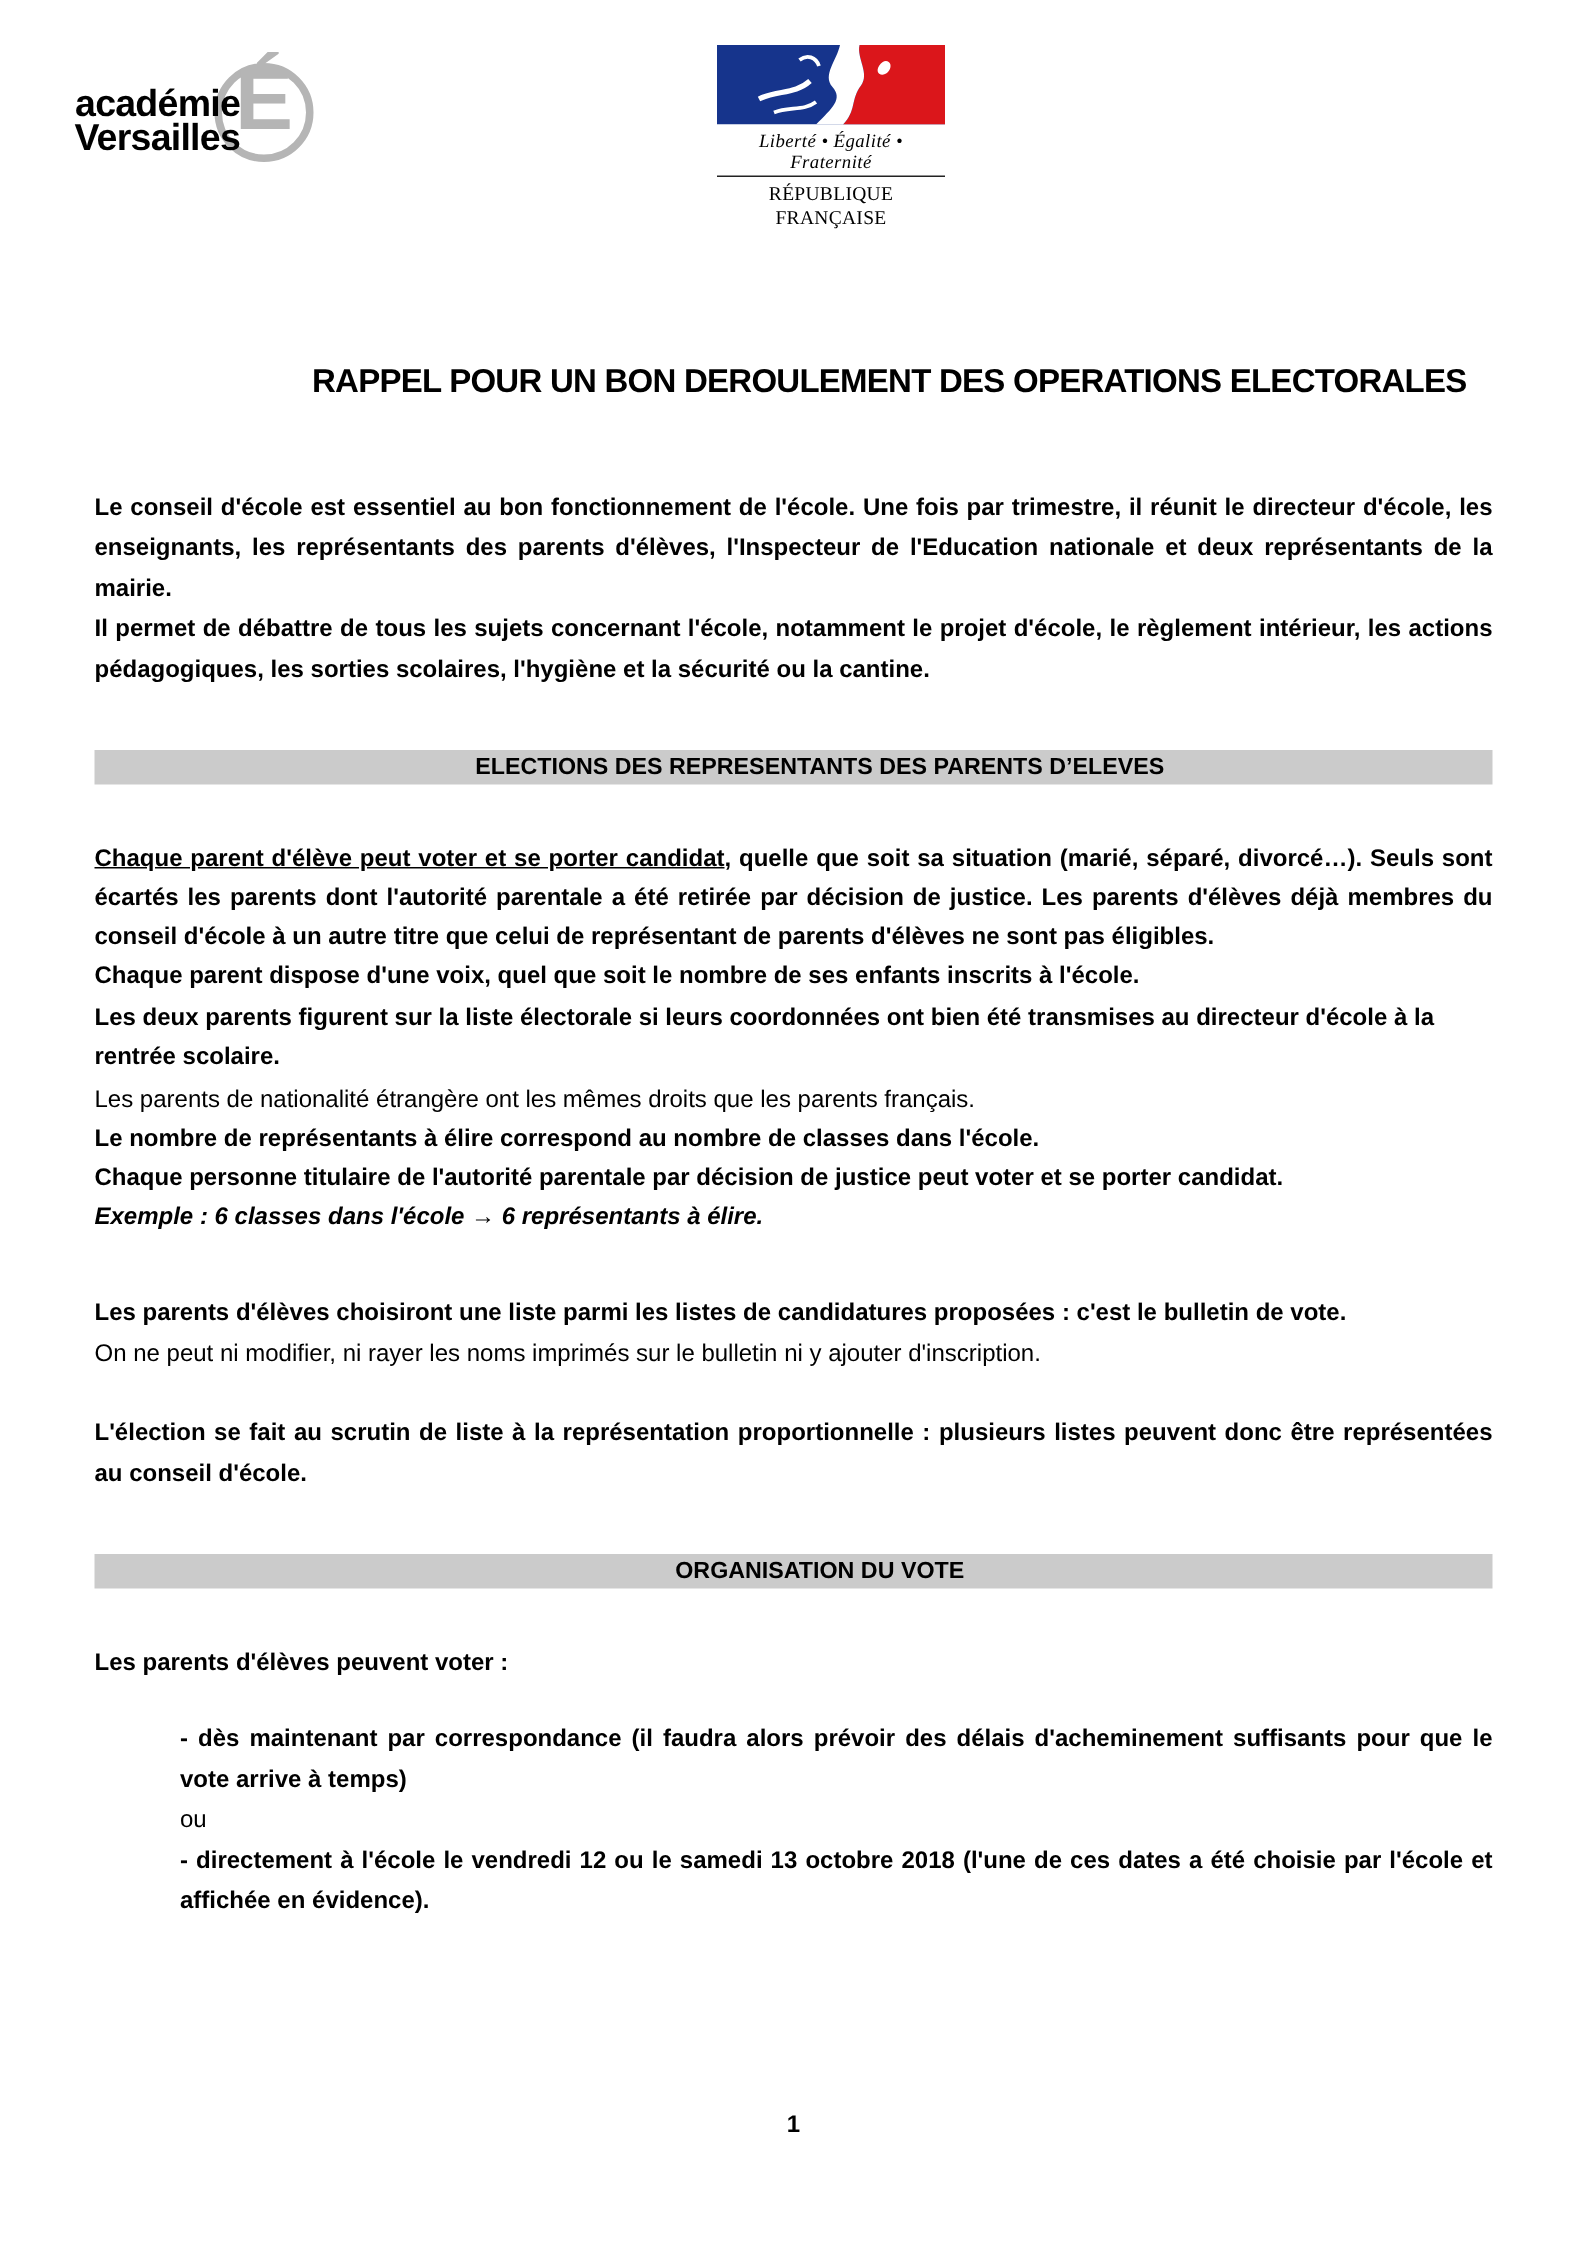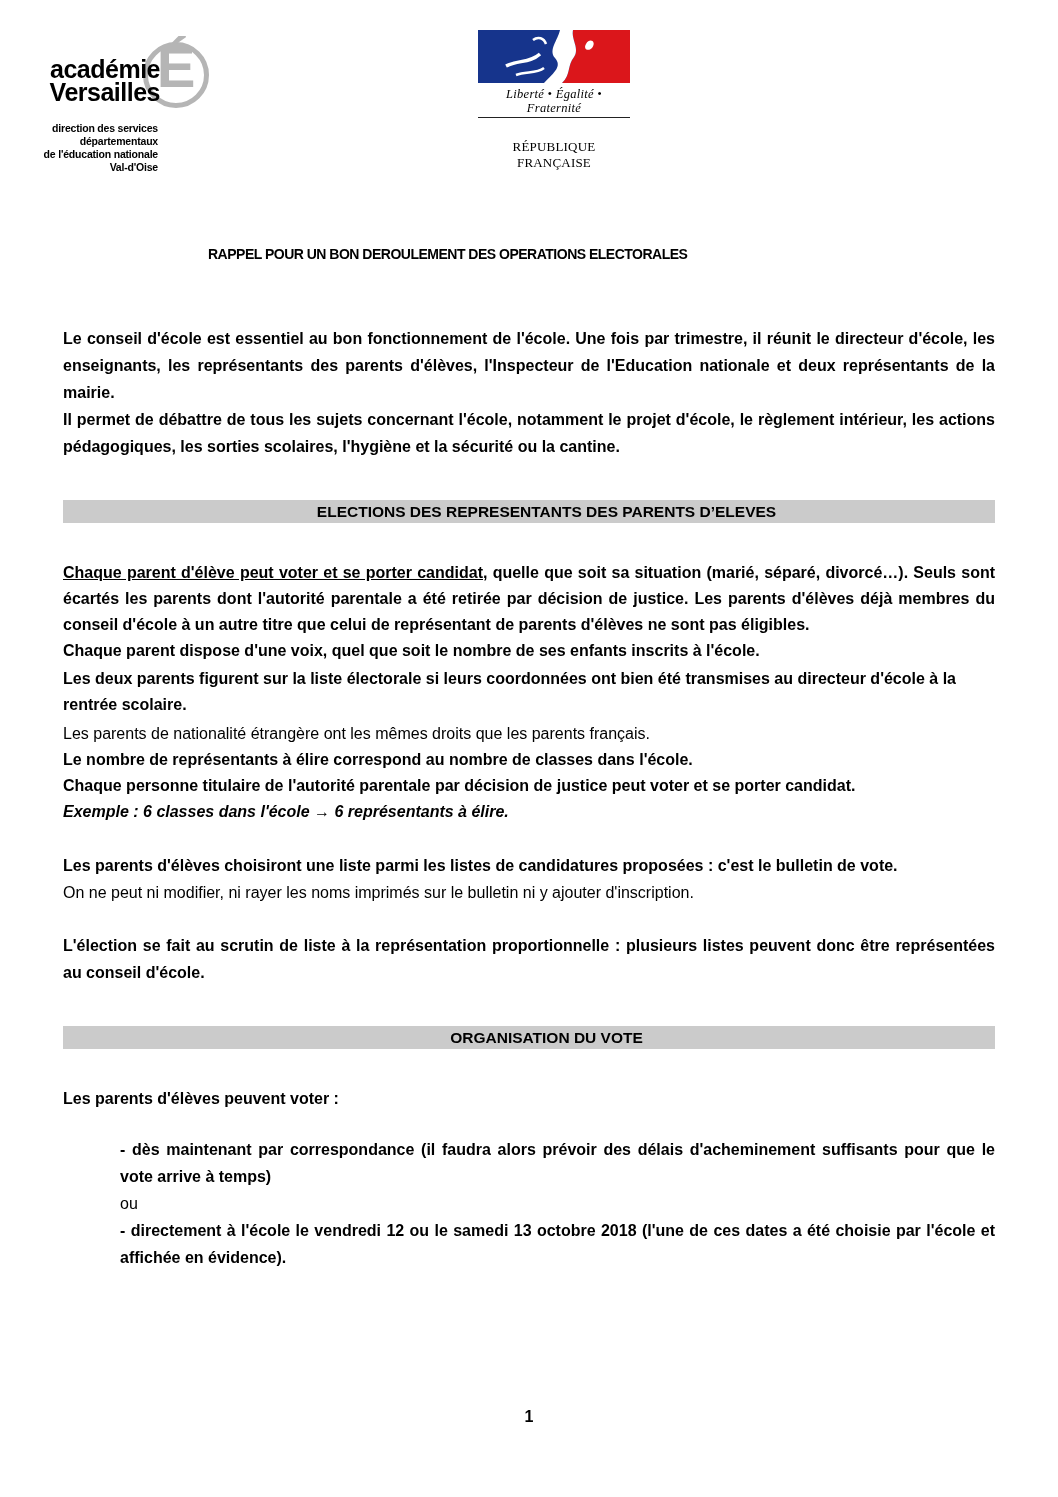--- a/index.html
+++ b/index.html
@@ -19,27 +19,27 @@
   .academie-name { position:absolute; left:0; top:20px; width:115px; text-align:right;
           font-size:25px; font-weight:bold; line-height:23px; letter-spacing:-0.5px; }
   .dept { position:absolute; left:-15px; top:84px; width:128px; text-align:right;
           font-size:10.5px; font-weight:bold; line-height:13px; letter-spacing:-0.2px; }
 
   
   .republique-logo { position:absolute; left:478px; top:30px; width:152px; text-align:center; }
   .flag { display:block; width:152px; height:53px; }
   .motto { margin-top:4px; font-family:"Liberation Serif", serif; font-style:italic;
            font-size:12.5px; line-height:14px; letter-spacing:0.3px; }
-  .republique-name { margin-top:2px; padding-top:21px; border-top:1.5px solid #222;
+  .republique-name { margin-top:2px; padding-top:3px; border-top:1.5px solid #222;
            font-family:"Liberation Serif", serif; font-size:13px; letter-spacing:0.2px; }
 
   
   .content { position:absolute; left:63px; top:240px; width:932px;
              font-size:16px; line-height:27px; }
-  .doc-title { font-size:14px; font-weight:bold; letter-spacing:-0.5px;
+  .doc-title { font-size:22px; font-weight:bold; letter-spacing:-0.5px;
                margin-left:145px; line-height:28px; white-space:nowrap; }
   p { margin:0; }
   .b { font-weight:bold; }
   .i { font-style:italic; }
   .j { text-align:justify; }
   .u { text-decoration:underline; }
   .lh26 { line-height:26px; }
   .bar { height:23px; background:#cbcbcb; text-align:center;
          font-weight:bold; font-size:15.5px; line-height:23px;padding-left:35px; }
   .indent { margin-left:57px; }
@@ -51,26 +51,20 @@
 
 <div class="page">
 
   <div class="academie-logo">
     <div class="seal">
       <span class="seal-letter">É</span>
     </div>
     <div class="academie-name">
       <div>académie</div>
       <div>Versailles</div>
-    </div>
-    <div class="dept">
-      <div>direction des services</div>
-      <div>départementaux</div>
-      <div>de l'éducation nationale</div>
-      <div>Val-d'Oise</div>
     </div>
   </div>
 
   <div class="republique-logo">
     <svg class="flag" viewBox="0 0 152 53">
       <rect x="0" y="0" width="152" height="53" fill="#16348C"></rect>
       <path d="M95,0 L152,0 L152,53 L84,53 C93,44 89,36 96,27 C102,19 93,9 95,0 Z" fill="#DB161B"></path>
       <path d="M82,0 L95,0 C93,9 102,19 96,27 C89,36 93,44 84,53 L66,53 C77,42 84,36 77,28 C70,20 80,10 82,0 Z" fill="#ffffff"></path>
       <path d="M28,36 C40,30 52,33 62,24" stroke="#ffffff" stroke-width="3.5" fill="none"></path>
       <path d="M38,45 C48,41 58,44 66,38" stroke="#ffffff" stroke-width="2.5" fill="none"></path>
@@ -91,21 +85,21 @@
 
     <p class="b j lh26" style="margin-top:37px"><span class="u">Chaque parent d'élève peut voter et se porter candidat</span><span>, quelle que soit sa situation (marié, séparé, divorcé…). Seuls sont écartés les parents dont l'autorité parentale a été retirée par décision de justice. Les parents d'élèves déjà membres du conseil d'école à un autre titre que celui de représentant de parents d'élèves ne sont pas éligibles.</span></p>
 
     <p class="b lh26">Chaque parent dispose d'une voix, quel que soit le nombre de ses enfants inscrits à l'école.</p>
     <p class="b lh26" style="margin-top:2px">Les deux parents figurent sur la liste électorale si leurs coordonnées ont bien été transmises au directeur d'école à la rentrée scolaire.</p>
     <p class="lh26" style="margin-top:3px">Les parents de nationalité étrangère ont les mêmes droits que les parents français.</p>
     <p class="b lh26">Le nombre de représentants à élire correspond au nombre de classes dans l'école.</p>
     <p class="b lh26">Chaque personne titulaire de l'autorité parentale par décision de justice peut voter et se porter candidat.</p>
     <p class="b i lh26">Exemple : 6 classes dans l'école → 6 représentants à élire.</p>
 
-    <p class="b" style="margin-top:27px"><span>Les parents d'élèves choisiront une liste parmi les listes de candidatures proposées : c'est le </span><span class="b">bulletin de vote</span><span>.</span></p>
+    <p class="b" style="margin-top:37px"><span>Les parents d'élèves choisiront une liste parmi les listes de candidatures proposées : c'est le </span><span class="b">bulletin de vote</span><span>.</span></p>
     <p>On ne peut ni modifier, ni rayer les noms imprimés sur le bulletin ni y ajouter d'inscription.</p>
 
     <p class="b j" style="margin-top:26px">L'élection se fait au scrutin de liste à la représentation proportionnelle : plusieurs listes peuvent donc être représentées au conseil d'école.</p>
 
     <div class="bar" style="margin-top:40px">ORGANISATION DU VOTE</div>
 
     <p class="b" style="margin-top:36px">Les parents d'élèves peuvent voter :</p>
 
     <div class="indent" style="margin-top:24px">
       <p class="b j">- dès maintenant par correspondance (il faudra alors prévoir des délais d'acheminement suffisants pour que le vote arrive à temps)</p>

